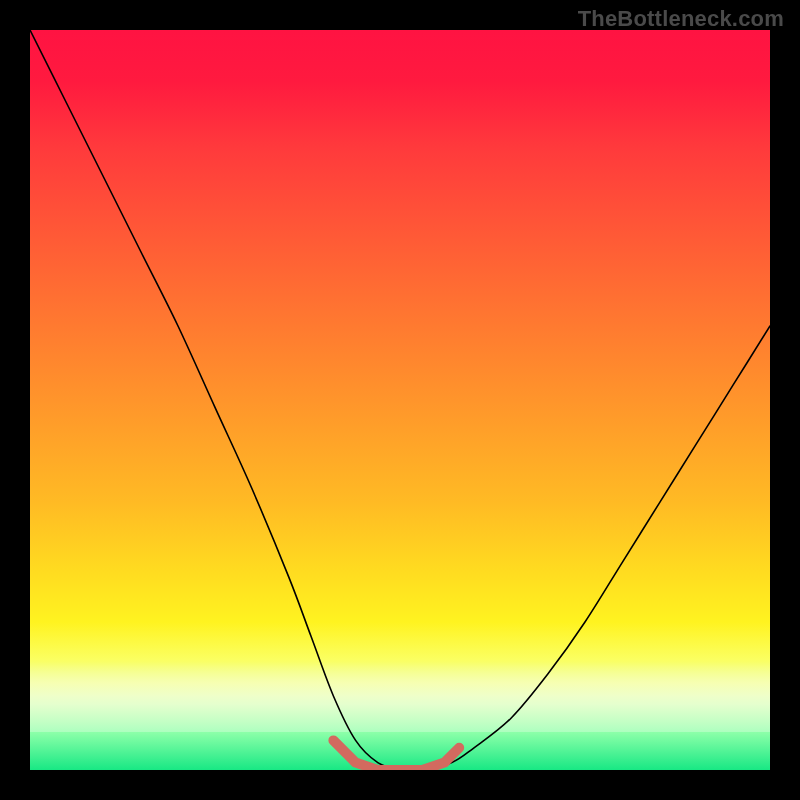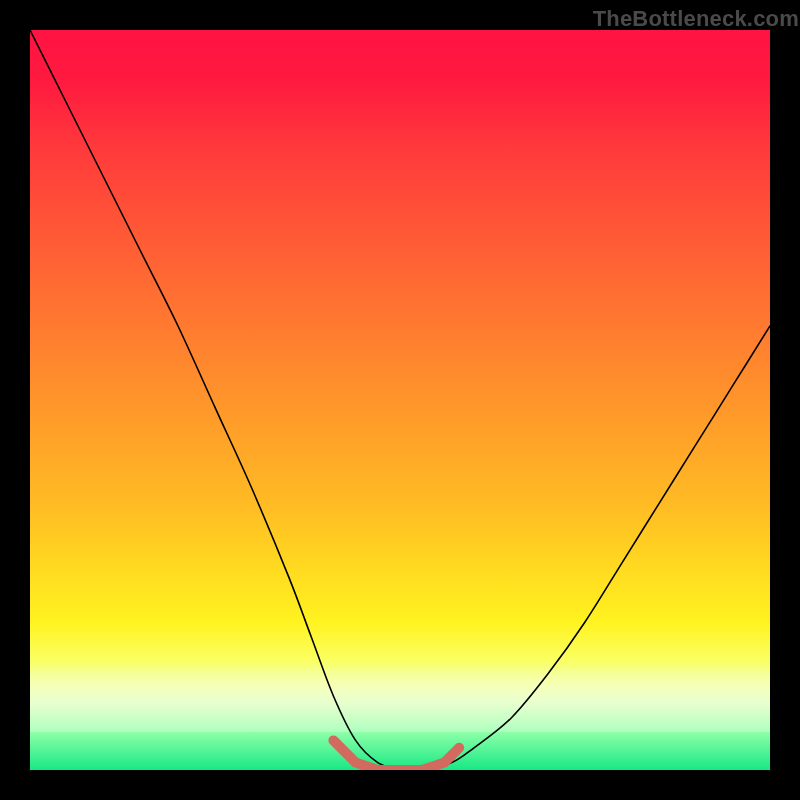--- a/index.html
+++ b/index.html
@@ -13,21 +13,21 @@
   }
   .frame {
     position: relative;
     width: 800px;
     height: 800px;
     background: #000;
   }
   .watermark {
     position: absolute;
     top: 6px;
-    right: 1px;
+    right: 16px;
     color: #4a4a4a;
     font-size: 22px;
     font-weight: 600;
     letter-spacing: 0.2px;
     z-index: 10;
   }
   .plot-area {
     position: absolute;
     left: 30px;
     top: 30px;

